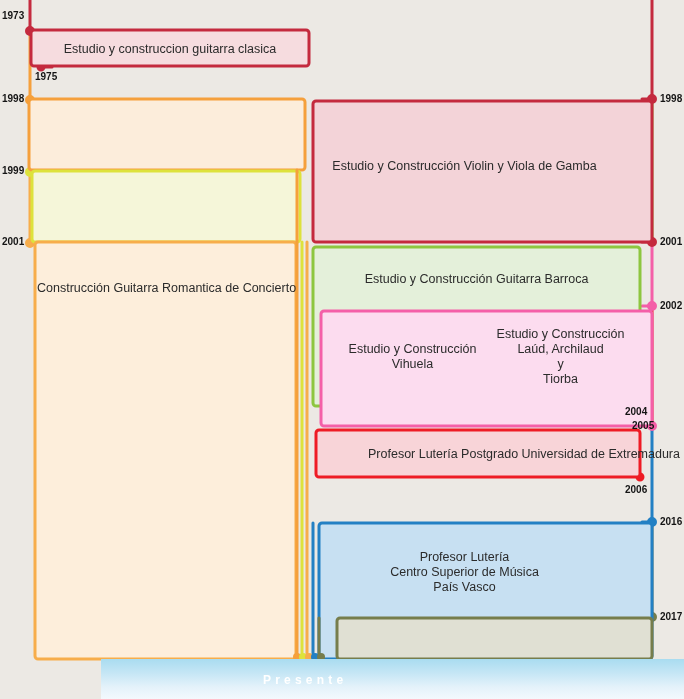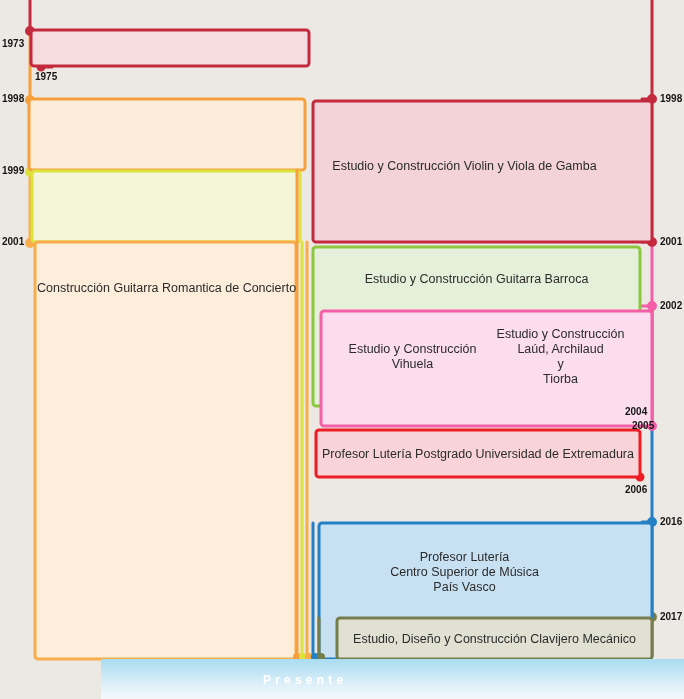--- a/index.html
+++ b/index.html
@@ -155,53 +155,53 @@
       <circle cx="303" cy="657" r="4" fill="#dde23c"></circle>
       <circle cx="309" cy="657" r="4" fill="#f7ad4b"></circle>
       <circle cx="315" cy="657" r="4" fill="#2380c4"></circle>
       <circle cx="321" cy="657" r="4" fill="#767d4c"></circle>
     </g>
   </svg>
 
   <div id="presente-band"></div>
   <div id="presente-text">Presente</div>
 
-  <div class="yearlabel left" style="left:2px;top:38px;">1973</div>
+  <div class="yearlabel left" style="left:2px;top:10px;">1973</div>
   <div class="yearlabel left" style="left:35px;top:71px;">1975</div>
   <div class="yearlabel left" style="left:2px;top:93px;">1998</div>
   <div class="yearlabel left" style="left:2px;top:165px;">1999</div>
   <div class="yearlabel left" style="left:2px;top:236px;">2001</div>
 
   <div class="yearlabel right" style="left:660px;top:93px;">1998</div>
   <div class="yearlabel right" style="left:660px;top:236px;">2001</div>
   <div class="yearlabel right" style="left:660px;top:300px;">2002</div>
   <div class="yearlabel right" style="left:625px;top:406px;">2004</div>
   <div class="yearlabel right" style="left:632px;top:420px;">2005</div>
   <div class="yearlabel right" style="left:625px;top:484px;">2006</div>
   <div class="yearlabel right" style="left:660px;top:516px;">2016</div>
   <div class="yearlabel right" style="left:660px;top:611px;">2017</div>
 
+  <div class="evtext" style="left:33px;top:42px;width:274px;">Estudio y construccion guitarra clasica</div>
 
 
 
   <div class="evtext" style="left:37px;top:281px;width:257px;">Construcción Guitarra Romantica de Concierto</div>
 
   <div class="evtext" style="left:315px;top:159px;width:299px;">Estudio y Construcción Violin y Viola de Gamba</div>
 
   <div class="evtext" style="left:315px;top:272px;width:323px;">Estudio y Construcción Guitarra Barroca</div>
 
   <div class="evtext" style="left:325px;top:342px;width:175px;">Estudio y Construcción
 Vihuela</div>
 
   <div class="evtext" style="left:478px;top:327px;width:165px;">Estudio y Construcción
 Laúd, Archilaud
 y
 Tiorba</div>
 
-  <div class="evtext" style="left:318px;top:447px;width:320px;">Profesor Lutería Postgrado Universidad de Extremadura</div>
+  <div class="evtext" style="left:318px;top:447px;width:320px;padding-left:46px;">Profesor Lutería Postgrado Universidad de Extremadura</div>
 
   <div class="evtext" style="left:321px;top:550px;width:287px;">Profesor Lutería
 Centro Superior de Música
 País Vasco</div>
 
-  <div class="evtext" style="left:339px;top:632px;width:311px;">Estudio, Diseño y Construcción Clavijero Mecánico</div>
 
 </div>
 
 </body></html>

